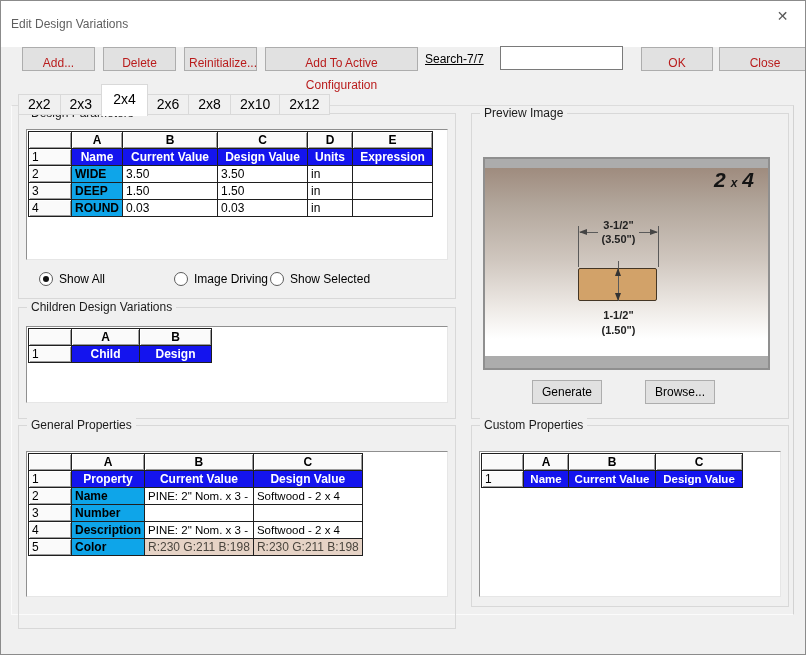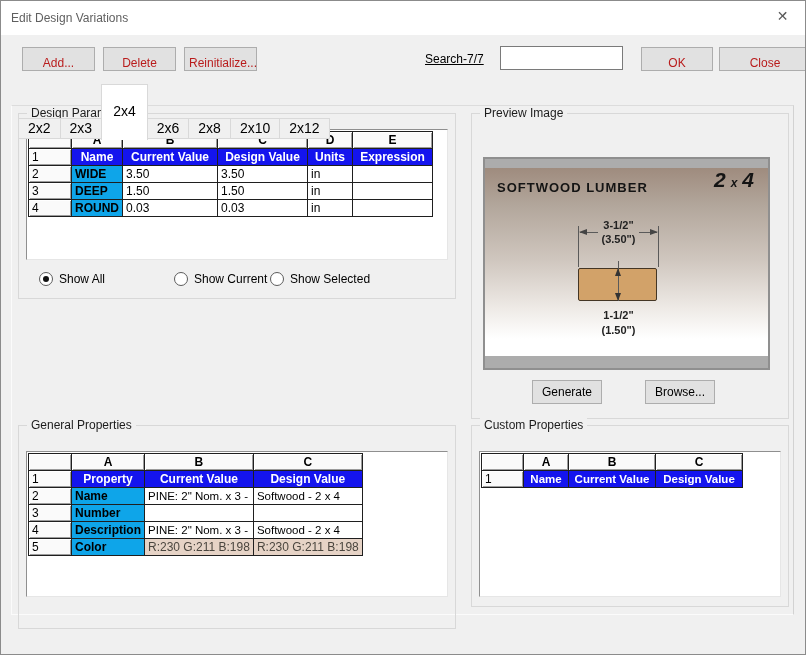--- a/index.html
+++ b/index.html
@@ -1,39 +1,39 @@
 <!DOCTYPE html>
 <html><head>
 <meta charset="utf-8">
 <style>
   html,body{margin:0;padding:0;background:#d8d8d8;}
   .window{position:relative;width:804px;height:653px;border:1px solid #8b8b8b;background:#F0F0F0;
           font-family:"Liberation Sans",sans-serif;color:#000;overflow:hidden;}
   
-  .titlebar{position:absolute;left:0;top:0;right:0;height:34px;background:#ffffff;display:flex;align-items:center;}
+  .titlebar{position:absolute;left:0;top:0;right:0;height:46px;background:#ffffff;display:flex;align-items:center;}
   .titletext{margin-left:10px;font-size:12px;color:#5f5f5f;}
   .closebtn{position:absolute;right:0;top:0;width:45px;height:30px;display:flex;align-items:center;
             justify-content:center;color:#5a5a5a;font-size:14px;cursor:default;}
   
   .btn{position:absolute;height:24px;background:#E1E1E1;border:1px solid #ADADAD;font-family:inherit;
        font-size:12px;color:#b91c1c;text-align:center;line-height:22px;padding:4px;box-sizing:border-box;}
   .btn-add{left:21px;top:46px;width:73px;}
   .btn-delete{left:102px;top:46px;width:73px;}
   .btn-reinit{left:183px;top:46px;width:73px;}
   .btn-addcfg{left:264px;top:46px;width:153px;}
   .search-label{position:absolute;left:424px;top:51px;font-size:12px;text-decoration:underline;}
   .search-input{position:absolute;left:499px;top:45px;width:123px;height:24px;border:1px solid #7A7A7A;
                 box-sizing:border-box;padding:0 4px;font:12px "Liberation Sans",sans-serif;background:#fff;}
   .btn-ok{left:640px;top:46px;width:72px;}
   .btn-close{left:718px;top:46px;width:92px;}
   
   .tabs{position:absolute;left:17px;top:83px;display:flex;align-items:flex-end;z-index:6;}
   .tab{height:19px;line-height:19px;padding:0 9px;font-size:14px;background:#F0F0F0;
        border:1px solid #D9D9D9;margin-right:-1px;cursor:default;}
-  .tab.selected{height:23px;line-height:20px;background:#fff;border-bottom:none;padding:16px 11px;
+  .tab.selected{height:23px;line-height:20px;background:#fff;border-bottom:none;padding:4px 11px;
                 margin-bottom:-1px;position:relative;z-index:7;}
   .tabpage{position:absolute;left:10px;top:104px;width:783px;height:510px;background:#F0F0F0;
            border-top:1px solid #DCDCDC;border-left:1px solid #FBFBFB;border-bottom:1px solid #FBFBFB;
            border-right:1px solid #D2D2D2;box-sizing:border-box;}
   
   .group{position:absolute;border:1px solid #D8D8D8;box-sizing:border-box;}
   .group-label{position:absolute;top:-8px;left:8px;background:#F0F0F0;padding:0 4px;font-size:12px;color:#1c1c1c;}
   .gp-design{left:17px;top:112px;width:438px;height:186px;}
   .gp-children{left:17px;top:306px;width:438px;height:112px;}
   .gp-general{left:17px;top:424px;width:438px;height:204px;}
@@ -92,20 +92,21 @@
   <div class="titlebar">
     <span class="titletext">Edit Design Variations</span>
   </div>
   <div class="closebtn">
     <span>✕</span>
   </div>
 
   <button class="btn btn-add">Add...</button>
   <button class="btn btn-delete">Delete</button>
   <button class="btn btn-reinit">Reinitialize...</button>
+  <button class="btn btn-addcfg">Add To Active Configuration</button>
   <span class="search-label">Search-7/7</span>
   <input class="search-input" type="text" value="" style="">
   <button class="btn btn-ok">OK</button>
   <button class="btn btn-close">Close</button>
 
   <div class="tabs">
     <div class="tab">2x2</div>
     <div class="tab">2x3</div>
     <div class="tab selected">2x4</div>
     <div class="tab">2x6</div>
@@ -170,28 +171,52 @@
         </tr>
       </tbody>
         </table>
     </div>
     <div class="radio checked" style="left:20px;top:158px;">
       <span class="radio-circle"></span>
       <span>Show All</span>
     </div>
     <div class="radio" style="left:155px;top:158px;">
       <span class="radio-circle"></span>
-      <span>Show Current</span>
+      <span>Image Driving</span>
     </div>
     <div class="radio" style="left:251px;top:158px;justify-content:flex-end;">
       <span class="radio-circle"></span>
       <span>Show Selected</span>
     </div>
   </div>
 
+  <div class="group gp-children">
+    <span class="group-label">Children Design Variations</span>
+    <div class="sheet sheet-children">
+      <table class="grid">
+        <colgroup>
+            <col style="width:43px">
+            <col style="width:68px">
+            <col style="width:72px">
+          </colgroup>
+        <tbody>
+            <tr>
+          <td class="hcell"></td>
+          <td class="hcell">A</td>
+          <td class="hcell">B</td>
+        </tr>
+        <tr>
+          <td class="rnum">1</td>
+          <td class="bluehead">Child</td>
+          <td class="bluehead">Design</td>
+        </tr>
+      </tbody>
+        </table>
+    </div>
+  </div>
 
   <div class="group gp-general">
     <span class="group-label">General Properties</span>
     <div class="sheet sheet-general">
       <table class="grid">
         <colgroup>
             <col style="width:43px">
             <col style="width:68px">
             <col style="width:95px">
             <col style="width:102px">
@@ -236,21 +261,20 @@
       </tbody>
         </table>
     </div>
   </div>
 
   <div class="group gp-preview">
     <span class="group-label">Preview Image</span>
     <div class="pimg">
       <div class="band-top"></div>
       <div class="band-bot"></div>
-      <div class="pv-heading">SOFTWOOD LUMBER</div>
       <div class="pv-size">
         <span class="sz">2</span><span class="szx">x</span><span class="sz">4</span>
       </div>
 
       <div class="dim" style="left:93px;top:67px;width:1px;height:41px;"></div>
       <div class="dim" style="left:173px;top:67px;width:1px;height:41px;"></div>
       <div class="dim" style="left:95px;top:73px;width:18px;height:1px;"></div>
       <div class="dim" style="left:154px;top:73px;width:18px;height:1px;"></div>
       <div class="arrow" style="left:94px;top:70px;border-top:3.5px solid transparent;border-bottom:3.5px solid transparent;border-right:8px solid #444;"></div>
       <div class="arrow" style="left:165px;top:70px;border-top:3.5px solid transparent;border-bottom:3.5px solid transparent;border-left:8px solid #444;"></div>

